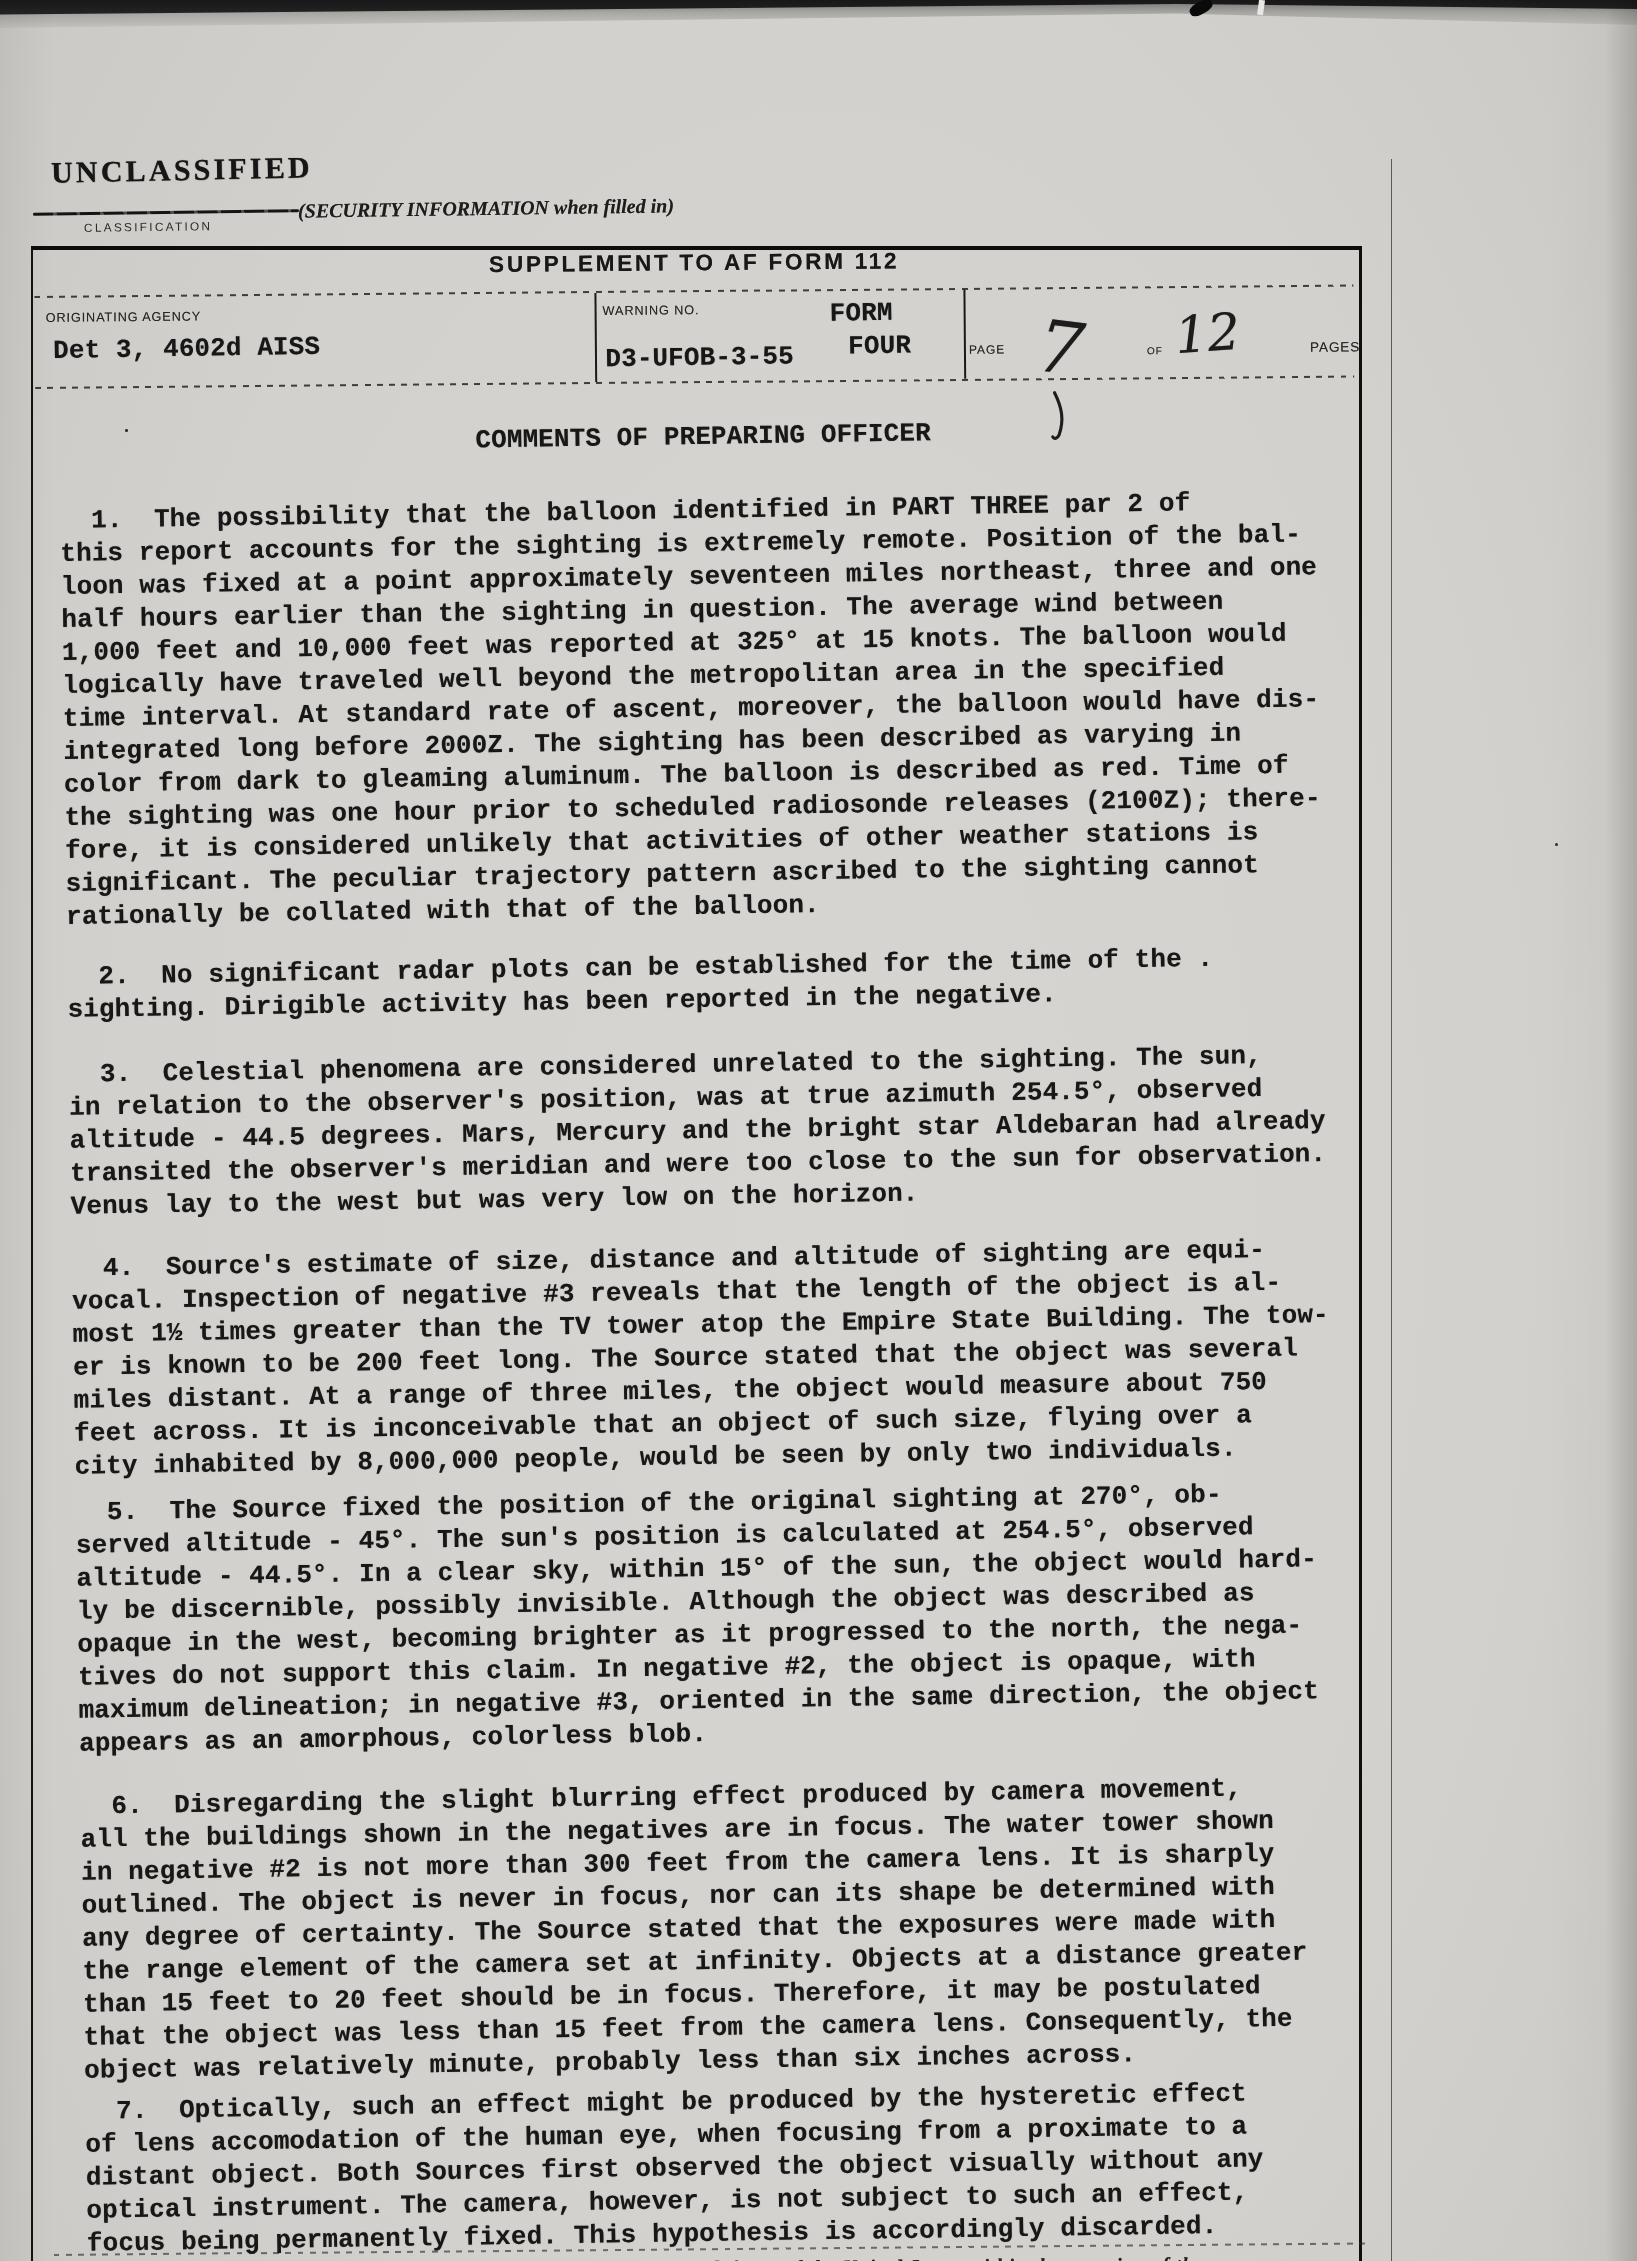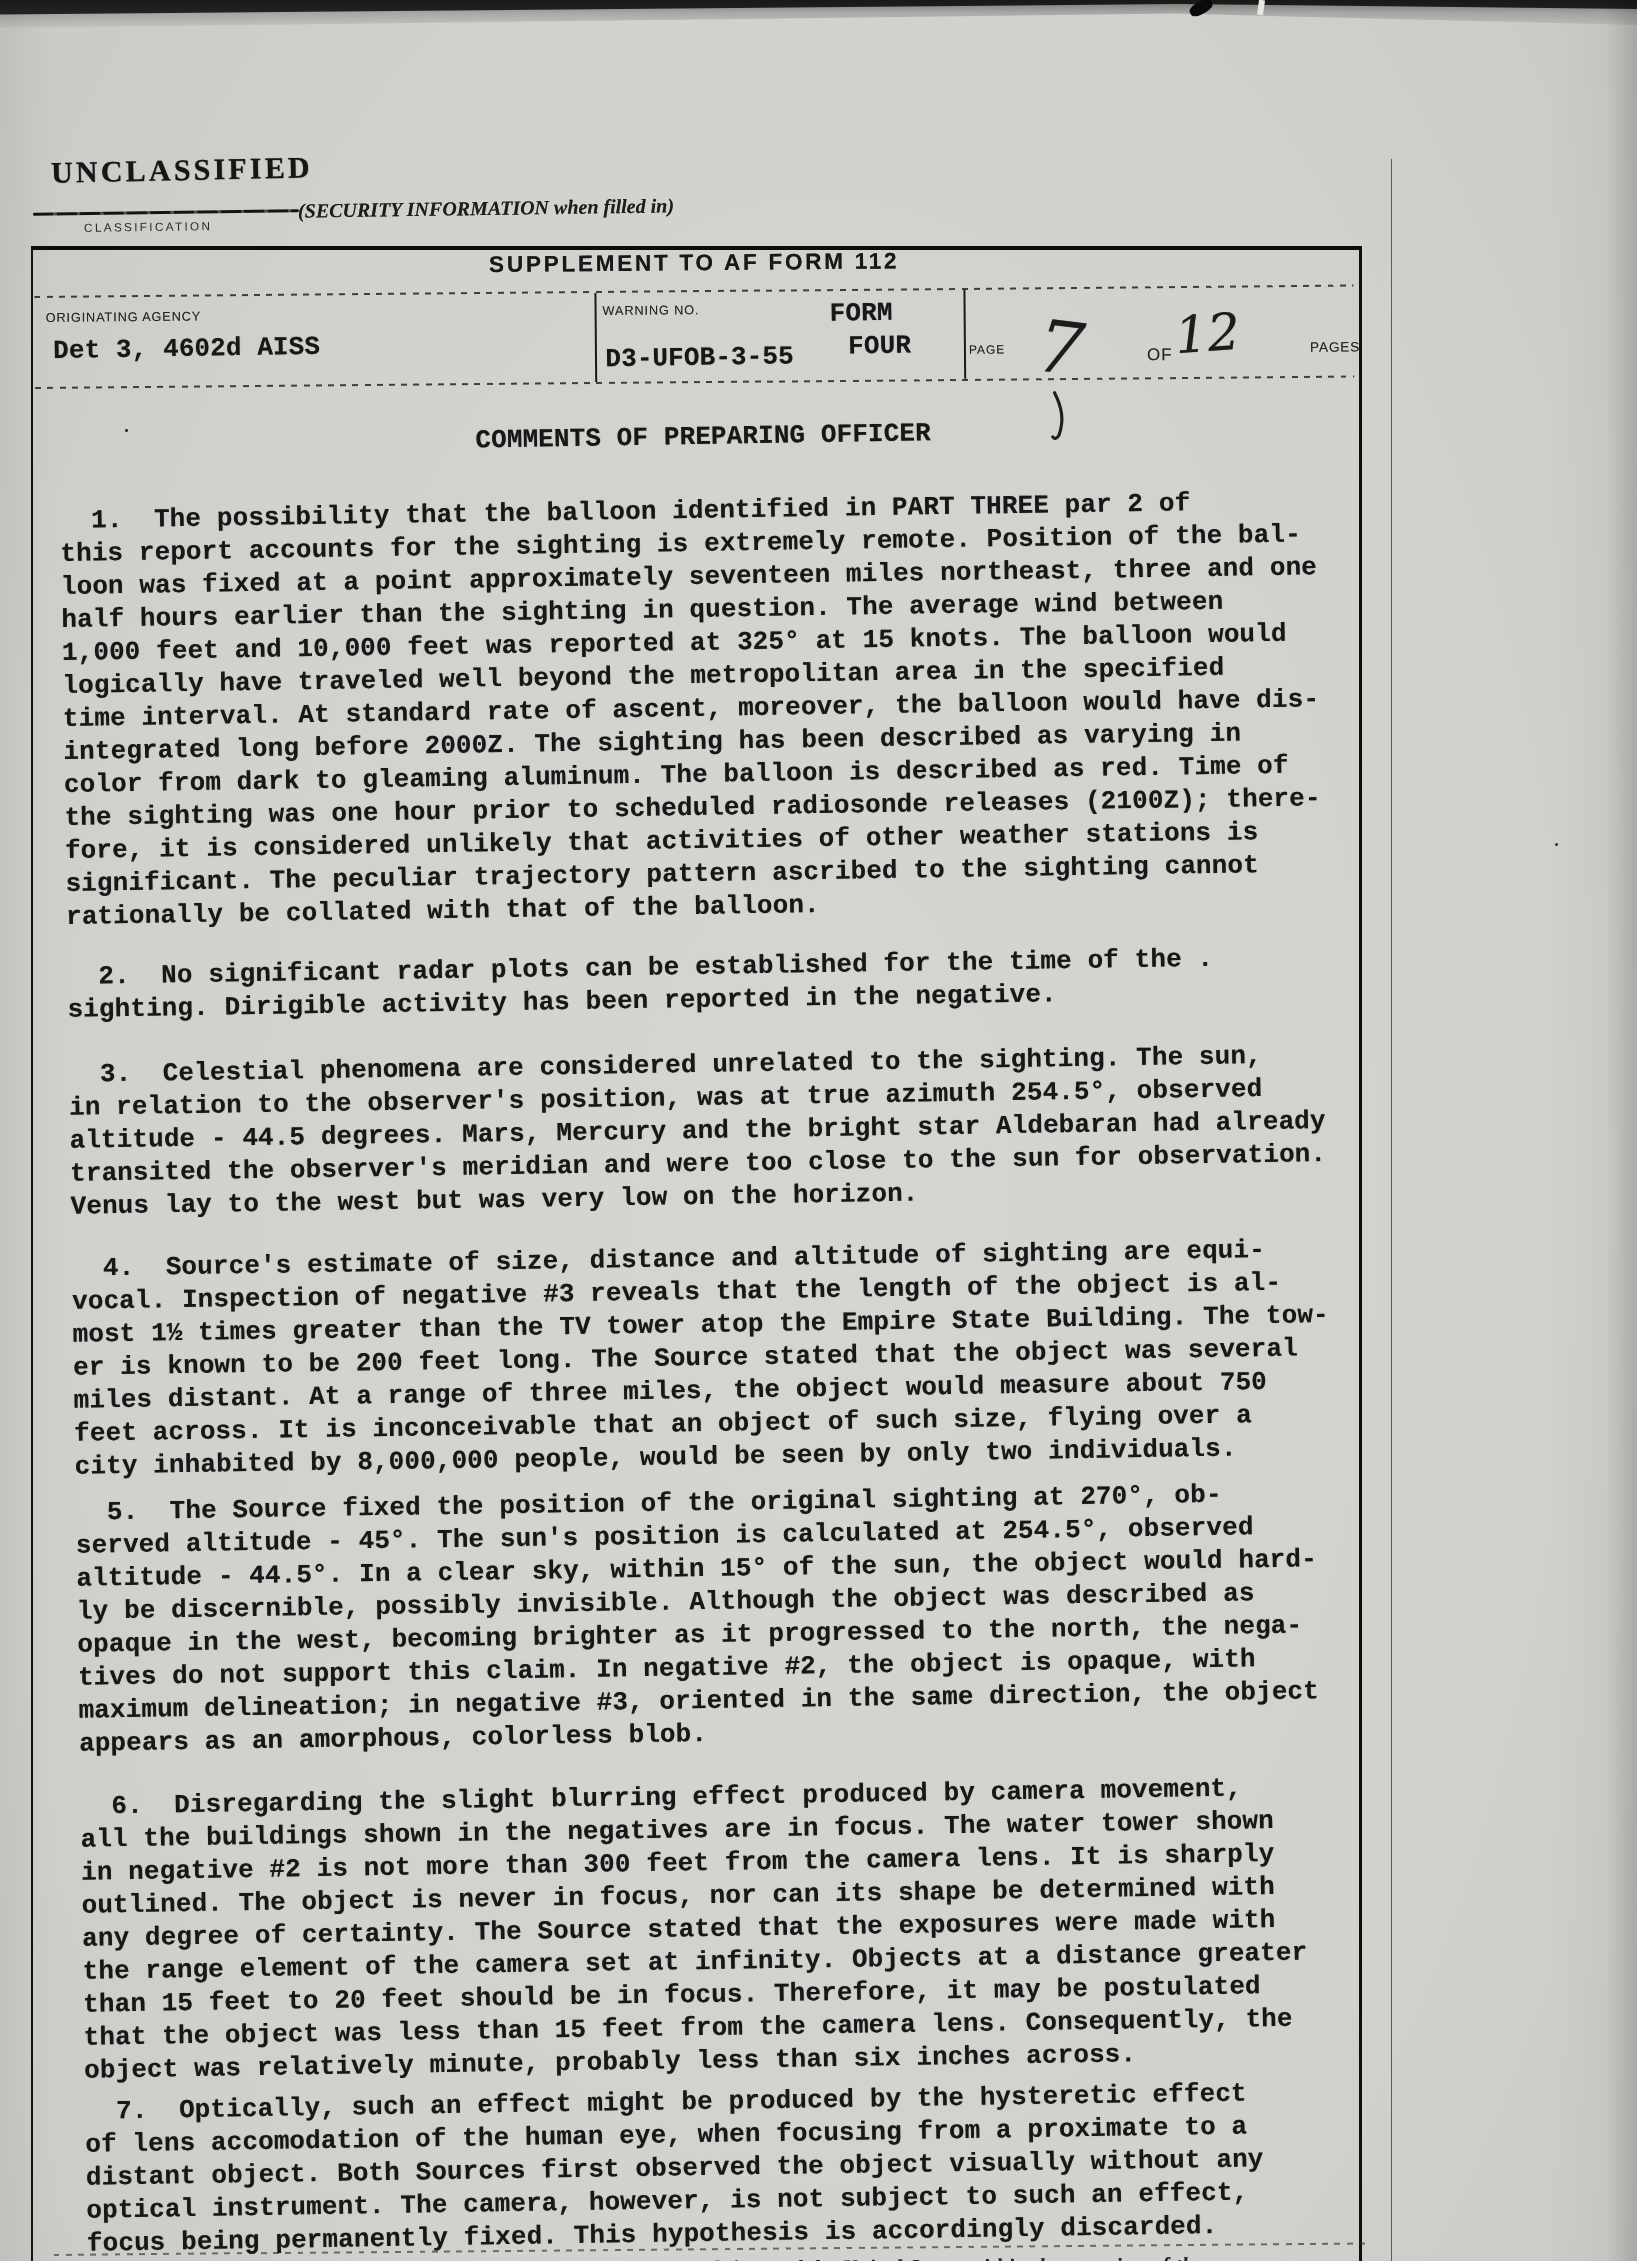--- a/index.html
+++ b/index.html
@@ -58,21 +58,21 @@
   .dash-2{left:34px;top:387px;width:1319px;}
   .dash-3{left:36px;top:2254px;width:1317px;opacity:.6;}
   .vsep{position:absolute;width:1.8px;background:#191919;}
   .vsep-1{left:594px;top:298px;height:89px;}
   .vsep-2{left:963px;top:298px;height:89px;}
   .form-label{position:absolute;font-size:12.7px;letter-spacing:0.9px;color:#262626;
     text-shadow:0 0 0.5px rgba(0,0,0,.4);}
   .lbl-agency{left:45px;top:311px;}
   .lbl-report{left:602px;top:309px;}
   .lbl-page{left:968px;top:351px;font-size:12px;}
-  .lbl-of{left:1146px;top:355px;font-size:17px;text-align:center;}
+  .lbl-of{left:1146px;top:355px;font-size:10px;text-align:center;}
   .lbl-pages{left:1297px;top:351px;font-size:13.6px;margin-left:12px;}
 
   
   .typed-layer{position:absolute;left:0;top:0;width:1637px;height:2646px;
     transform:rotate(-.9deg);transform-origin:54px 339px;}
   .typed{font-family:"Liberation Mono", monospace;font-weight:700;font-size:26px;
     letter-spacing:0.1px;color:#171717;white-space:pre-wrap;
     text-shadow:0 0 0.9px rgba(15,15,15,.45);}
   .val-agency{position:absolute;left:53px;top:336px;}
   .val-report{position:absolute;left:605px;top:353px;}

